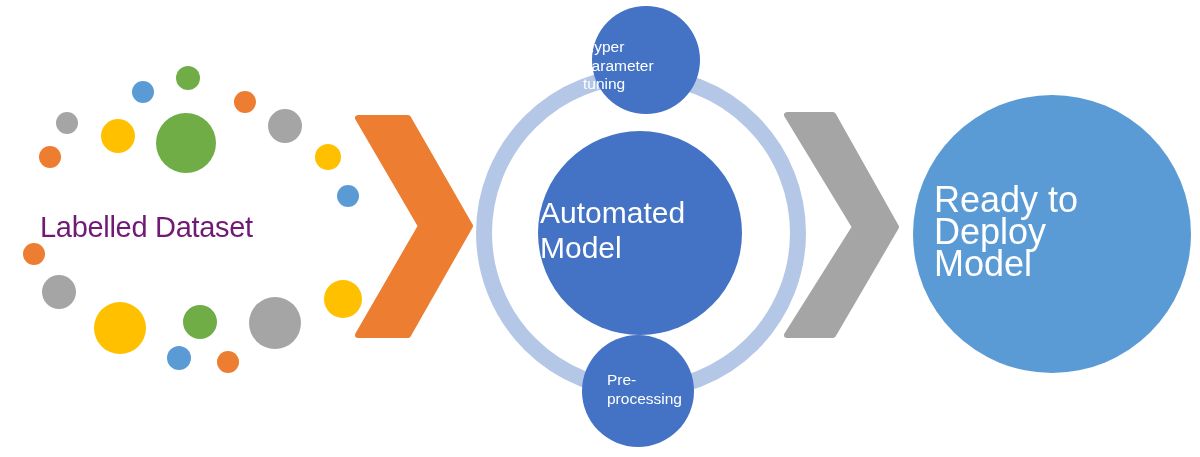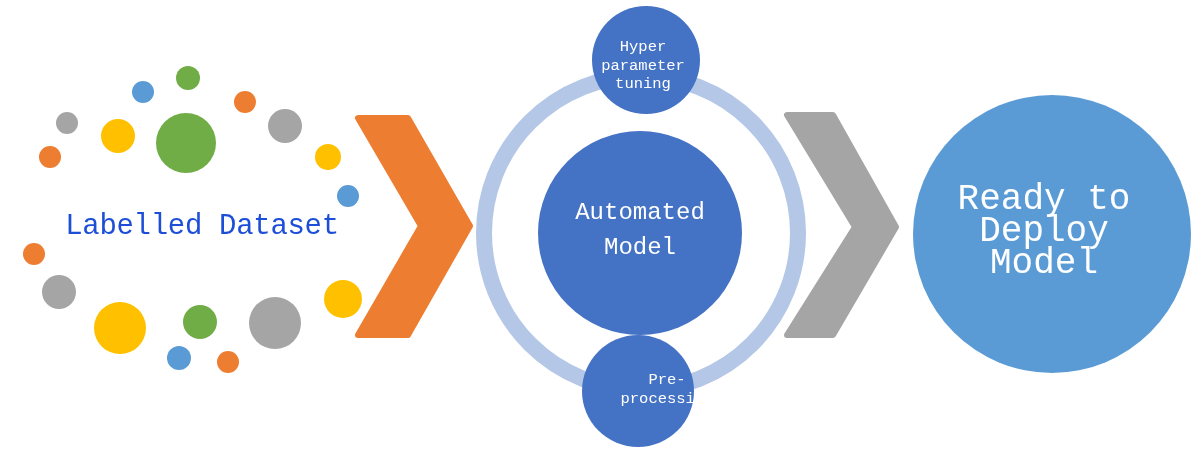--- a/index.html
+++ b/index.html
@@ -17,44 +17,42 @@
   }
   .svg-layer {
     position: absolute;
     left: 0;
     top: 0;
     width: 1200px;
     height: 457px;
   }
   .label {
     position: absolute;
-    text-align: center;
     white-space: pre-line;
     pointer-events: none;
-    font-family: Liberation Mono, monospace;
   }
   .label-dark {
-    color: #1d4ed8;
+    color: #701a75;
   }
   .label-light {
     color: #FFFFFF;
   }
   #labelled-dataset-label {
     left: 40px;
     top: 211px;
     width: 324px;
     font-size: 29px;
     line-height: 32px;
     letter-spacing: -0.3px;
   }
   #automated-model-label {
     left: 540px;
     top: 195px;
     width: 200px;
-    font-size: 24px;
+    font-size: 30px;
     line-height: 35px;
   }
   #hyper-label {
     left: 583px;
     top: 38px;
     width: 120px;
     font-size: 15.5px;
     line-height: 18.5px;
   }
   #pre-label {

